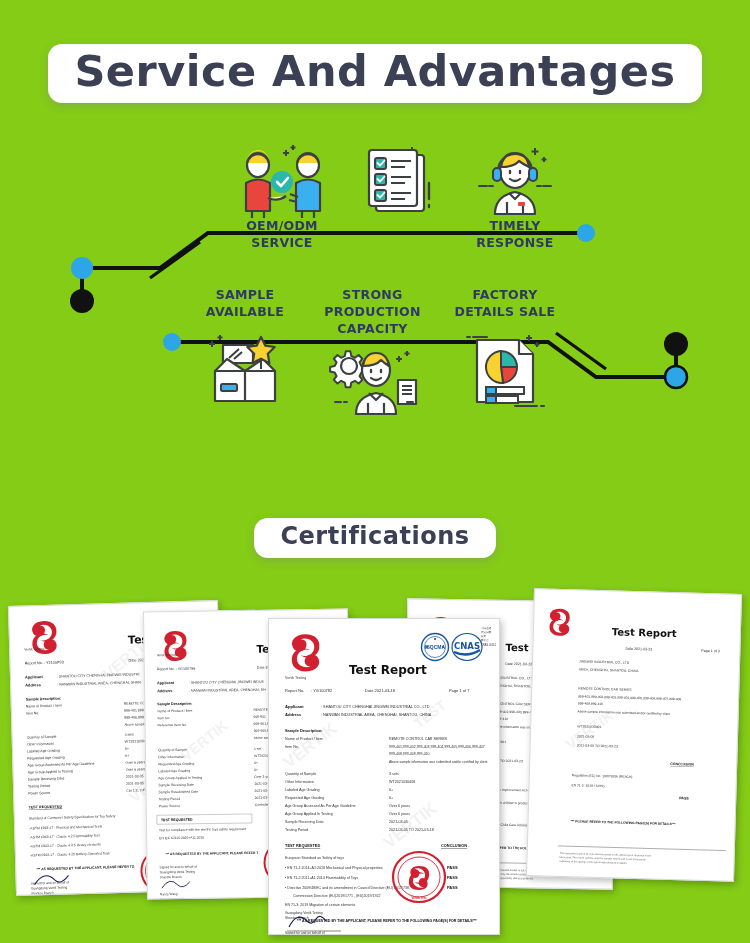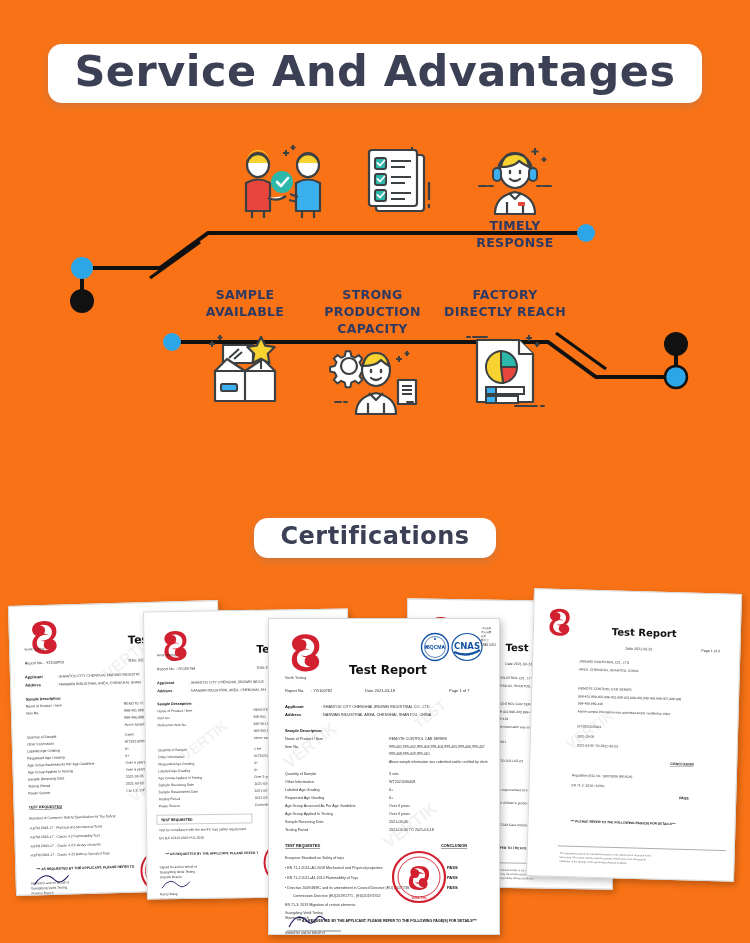--- a/index.html
+++ b/index.html
@@ -2,21 +2,21 @@
 <html><head>
 <meta charset="utf-8">
 <style>
   * { box-sizing: border-box; margin: 0; padding: 0; }
   html, body {
     width: 750px; height: 943px;
     background: #ffffff;
     font-family: "Liberation Sans", sans-serif;
     overflow: hidden;
   }
-  #page { position: relative; width: 750px; height: 943px; background:#f97316; }
+  #page { position: relative; width: 750px; height: 943px; background:#84cc16; }
 
   
   .heading-wrap { position:absolute; left:0; width:750px; display:flex; justify-content:center; }
   .heading-box {
     background:#ffffff;
     border-radius: 14px;
     box-shadow: 0 3px 9px rgba(120,125,140,0.33);
     padding: 6px 26px 10px 26px;
     display:inline-block;
   }
@@ -121,20 +121,22 @@
           <path d="M64 43 q12 -7 24 0 l0 28 l-24 0 z" fill="#3ab0ef" stroke="#3c4043" stroke-width="2.2"></path>
           <path d="M70 72 l0 6 M82 72 l0 6" stroke="#3c4043" stroke-width="2.2"></path>
 
           <path d="M36 58 q10 4 18 -2" fill="#fff" stroke="#3c4043" stroke-width="2.2"></path>
           <path d="M58 54 l8 3" stroke="#3c4043" stroke-width="2.2"></path>
           <path d="M57 60 l8 2" stroke="#3c4043" stroke-width="2.2"></path>
         </g>
         <circle cx="50" cy="42" r="11" fill="#2bb8ab"></circle>
         <path d="M45 42 l4 4 l7 -8" fill="none" stroke="#fff" stroke-width="2.6" stroke-linecap="round" stroke-linejoin="round"></path>
       </svg>
+      <div class="feat-label">OEM/ODM
+SERVICE</div>
     </div>
 
     <div class="feat" style="left:340px; top:5px; width:120px;">
       <svg class="feat-icon" viewBox="0 0 100 78">
         <g fill="none" stroke="#3c4043" stroke-width="2.2" stroke-linejoin="round">
           <path d="M62 7 l0 6 M59 10 l6 0" stroke-width="2"></path>
           <path d="M70 14 l0 5 M67.5 16.5 l5 0" stroke-width="2"></path>
 
           <rect x="26" y="15" width="48" height="56" rx="3" fill="#fff"></rect>
 
@@ -234,21 +236,21 @@
           <path d="M79 46 l10 0 M79 50 l10 0 M79 54 l10 0" stroke-width="1.8"></path>
 
           <path d="M12 62 l6 0 M21 62 l3 0" stroke-width="2" stroke-linecap="round"></path>
           <path d="M90 62 l-6 0" stroke-width="2" stroke-linecap="round"></path>
         </g>
       </svg>
     </div>
 
     <div class="feat" style="left:440px; top:152px; width:130px;">
       <div class="feat-label">FACTORY
-DIRECTLY REACH</div>
+DETAILS SALE</div>
       <svg class="feat-icon" style="margin-top:10px;" viewBox="0 0 100 78">
         <g fill="none" stroke="#3c4043" stroke-width="2.2" stroke-linejoin="round">
           <path d="M74 4 l0 6 M71 7 l6 0" stroke-width="2"></path>
           <path d="M82 11 l0 5 M79.5 13.5 l5 0" stroke-width="2"></path>
 
           <path d="M22 9 l42 0 l14 14 l0 48 l-56 0 z" fill="#fff"></path>
           <path d="M64 9 l0 14 l14 0" fill="#fff" stroke="#3c4043" stroke-width="2.2"></path>
 
           <path d="M12 6 l3 0 M18 6 l14 0" stroke-width="2" stroke-linecap="round"></path>
           <path d="M60 75 l22 0 M86 75 l3 0" stroke-width="2" stroke-linecap="round"></path>

